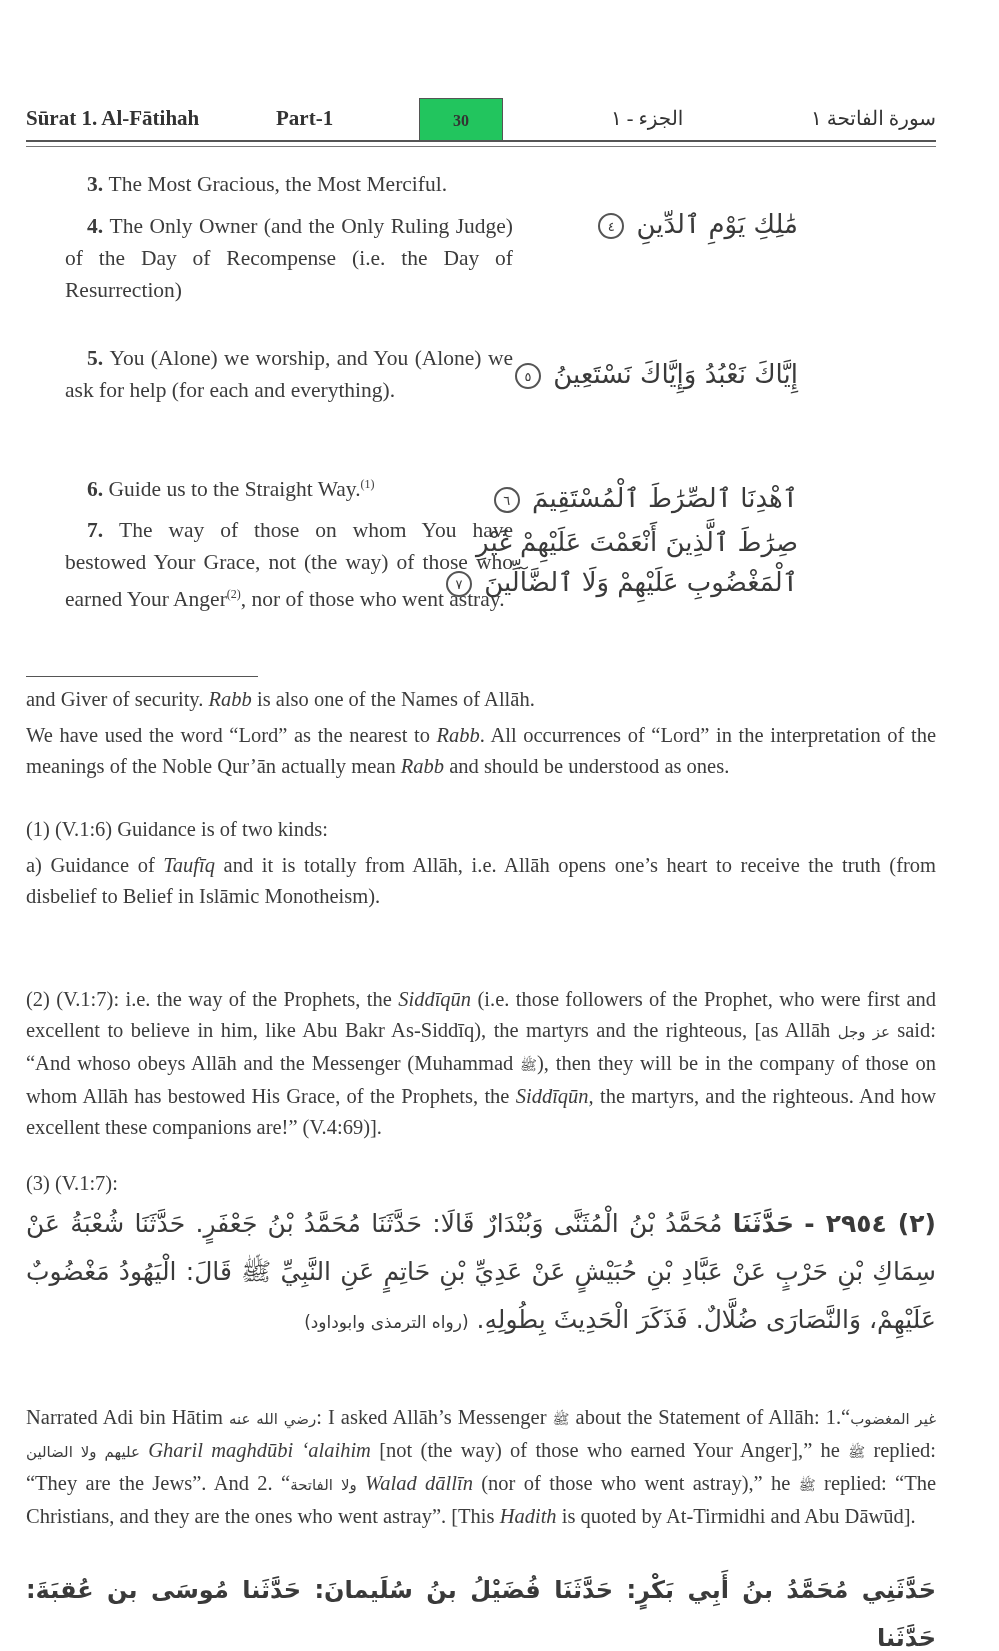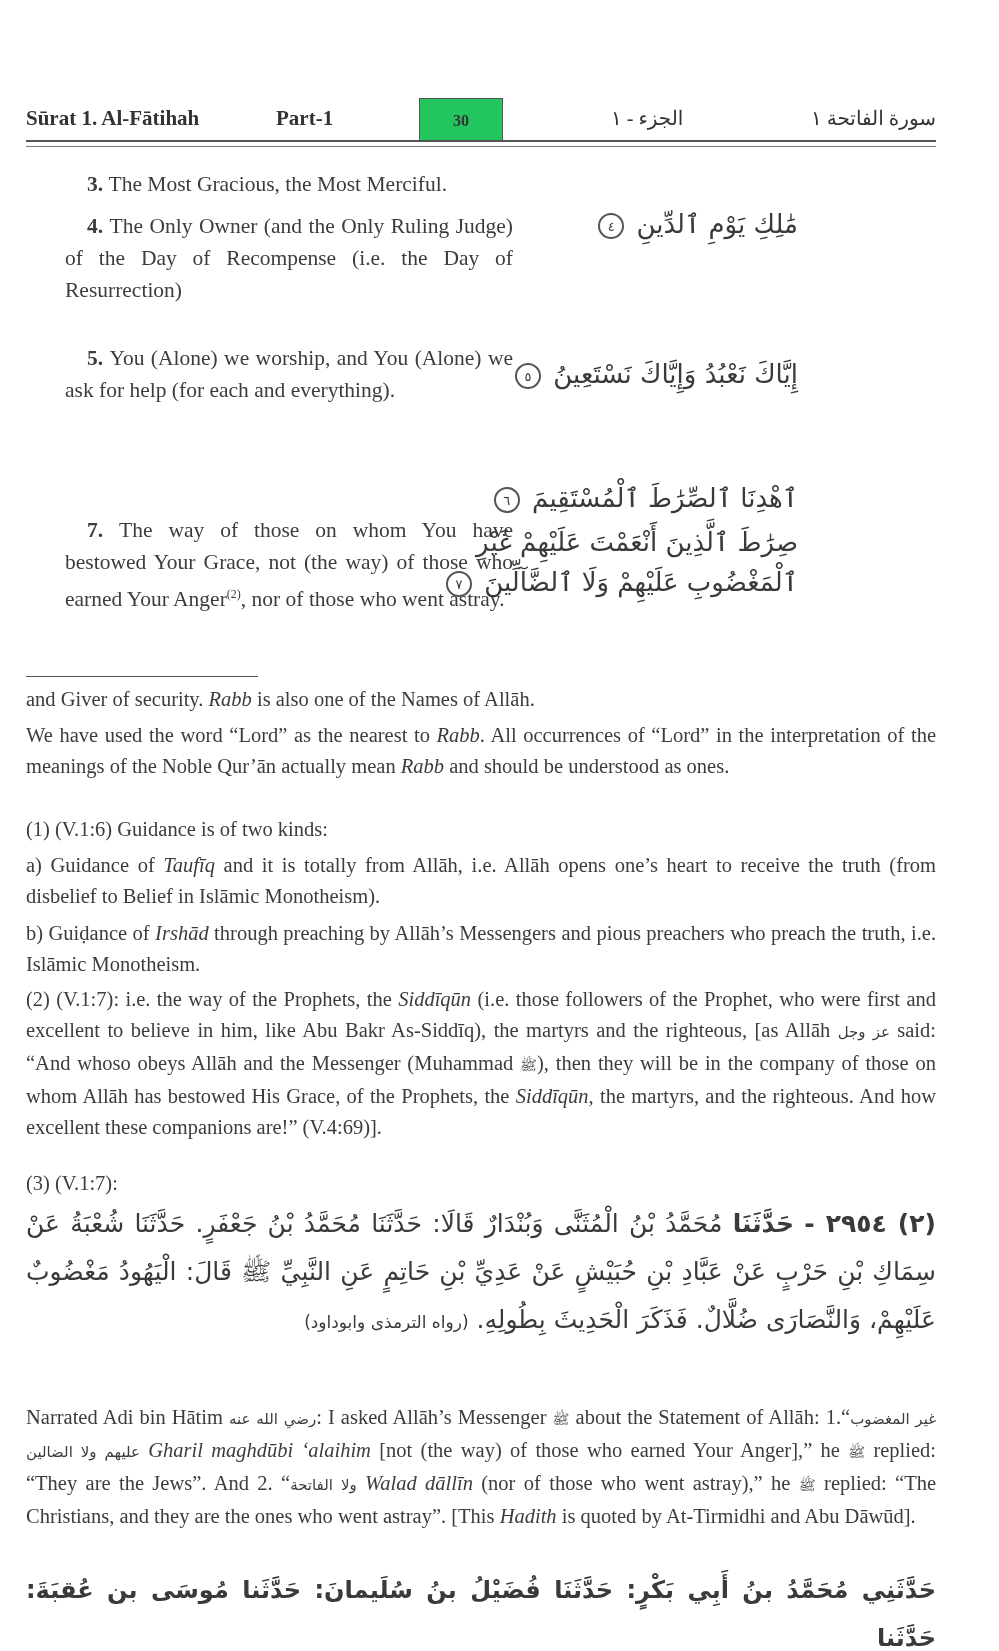--- a/index.html
+++ b/index.html
@@ -88,20 +88,23 @@
   </div>
 
   <div class="verse-en indent" style="top:342px;">
     <span class="num">5</span><span class="num">. </span><span>You (Alone) we worship, and You (Alone) we ask for help (for each and everything).</span>
   </div>
   <div class="verse-ar" style="top:356px;">
     <span>إِيَّاكَ نَعْبُدُ وَإِيَّاكَ نَسْتَعِينُ</span>
     <span class="ayah-marker">٥</span>
   </div>
 
+  <div class="verse-en indent" style="top:468px;">
+    <span class="num">6</span><span class="num">. </span><span>Guide us to the Straight Way.</span><sup>(1)</sup>
+  </div>
   <div class="verse-ar" style="top:480px;">
     <span>ٱهْدِنَا ٱلصِّرَٰطَ ٱلْمُسْتَقِيمَ</span>
     <span class="ayah-marker">٦</span>
   </div>
 
   <div class="verse-en indent" style="top:514px;">
     <span class="num">7</span><span class="num">. </span><span>The way of those on whom You have bestowed Your Grace, not (the way) of those who earned Your Anger</span><sup>(2)</sup><span>, nor of those who went astray.</span>
   </div>
   <div class="verse-ar" style="top:522px; line-height:40px;">
     <span>صِرَٰطَ ٱلَّذِينَ أَنْعَمْتَ عَلَيْهِمْ غَيْرِ ٱلْمَغْضُوبِ عَلَيْهِمْ وَلَا ٱلضَّآلِّينَ</span>
@@ -124,25 +127,20 @@
   </div>
 
   <div class="fn" style="top:814px;">(1) (V.1:6) Guidance is of two kinds:</div>
 
   <div class="fn" style="top:850px;font-family:Liberation Serif, serif;">
     <span>a) Guidance of</span>
     <i>Taufīq</i>
     <span>and it is totally from Allāh, i.e. Allāh opens one’s heart to receive the truth (from disbelief to Belief in Islāmic Monotheism).</span>
   </div>
 
-  <div class="fn" style="top:918px;">
-    <span>b) Guiḍance of</span>
-    <i>Irshād</i>
-    <span>through preaching by Allāh’s Messengers and pious preachers who preach the truth, i.e. Islāmic Monotheism.</span>
-  </div>
 
   <div class="fn" style="top:984px;">
     <span>(2) (V.1:7): i.e. the way of the Prophets, the</span>
     <i>Siddīqūn</i>
     <span>(i.e. those followers of the Prophet, who were first and excellent to believe in him, like Abu Bakr As-Siddīq), the martyrs and the righteous, [as Allāh</span>
     <span class="ar-inline">عز وجل</span>
     <span>said: “And whoso obeys Allāh and the Messenger (Muhammad</span>
     <span class="saw">ﷺ</span><span>), then they will be in the company of those on whom Allāh has bestowed His Grace, of the Prophets, the</span>
     <i>Siddīqūn,</i>
     <span>the martyrs, and the righteous. And how excellent these companions are!” (V.4:69)].</span>

